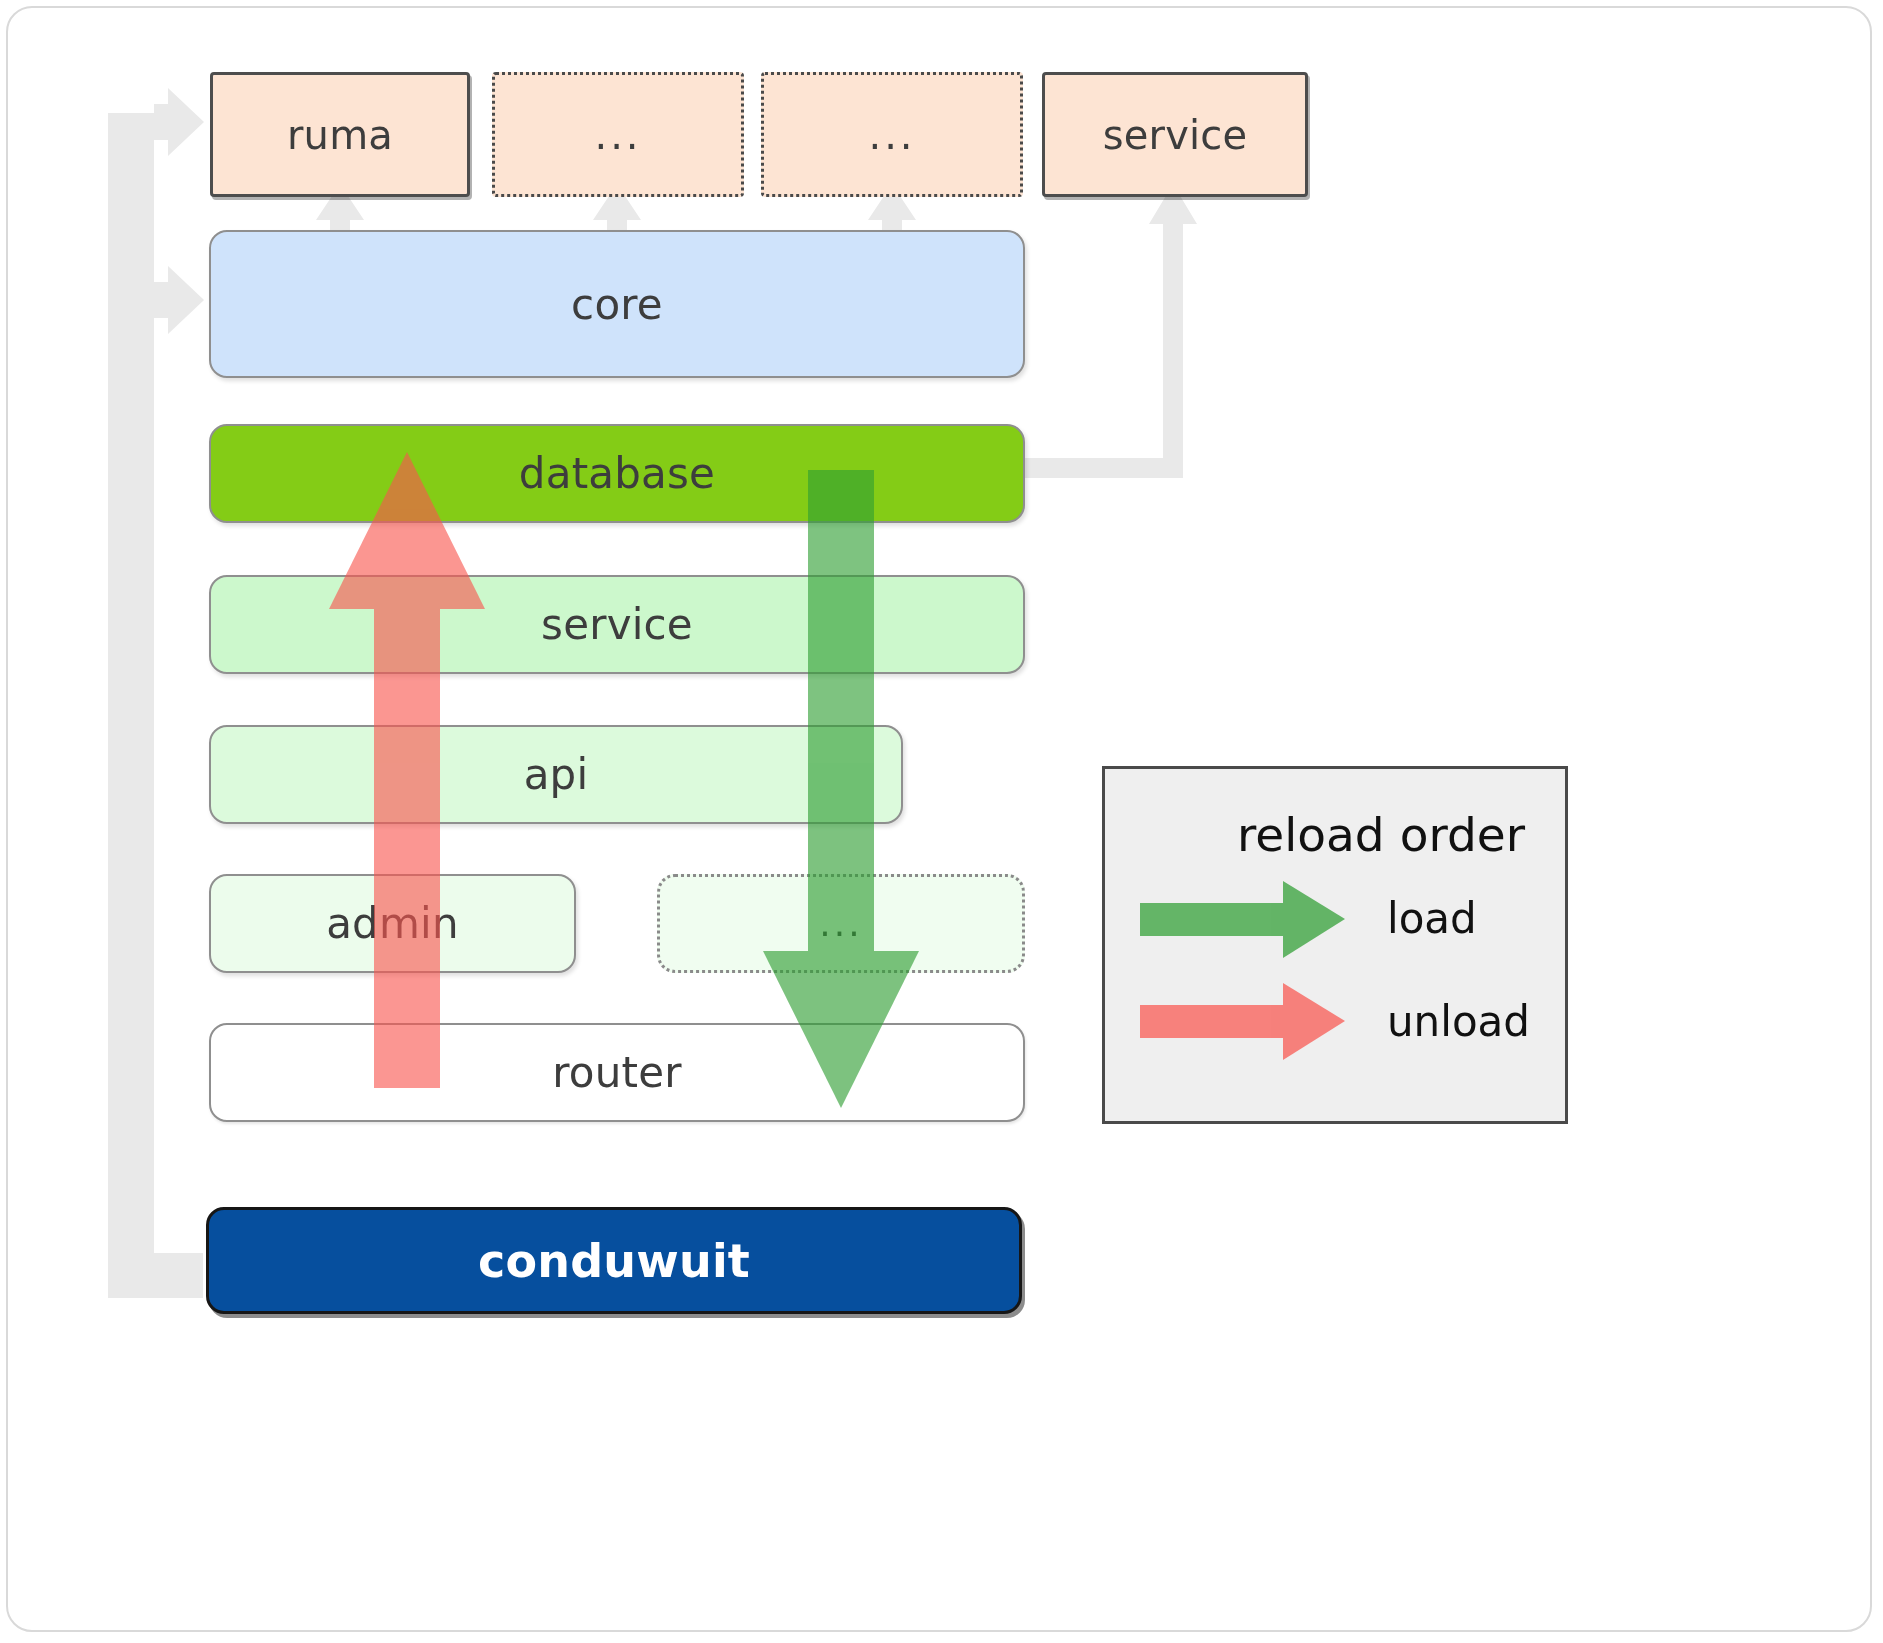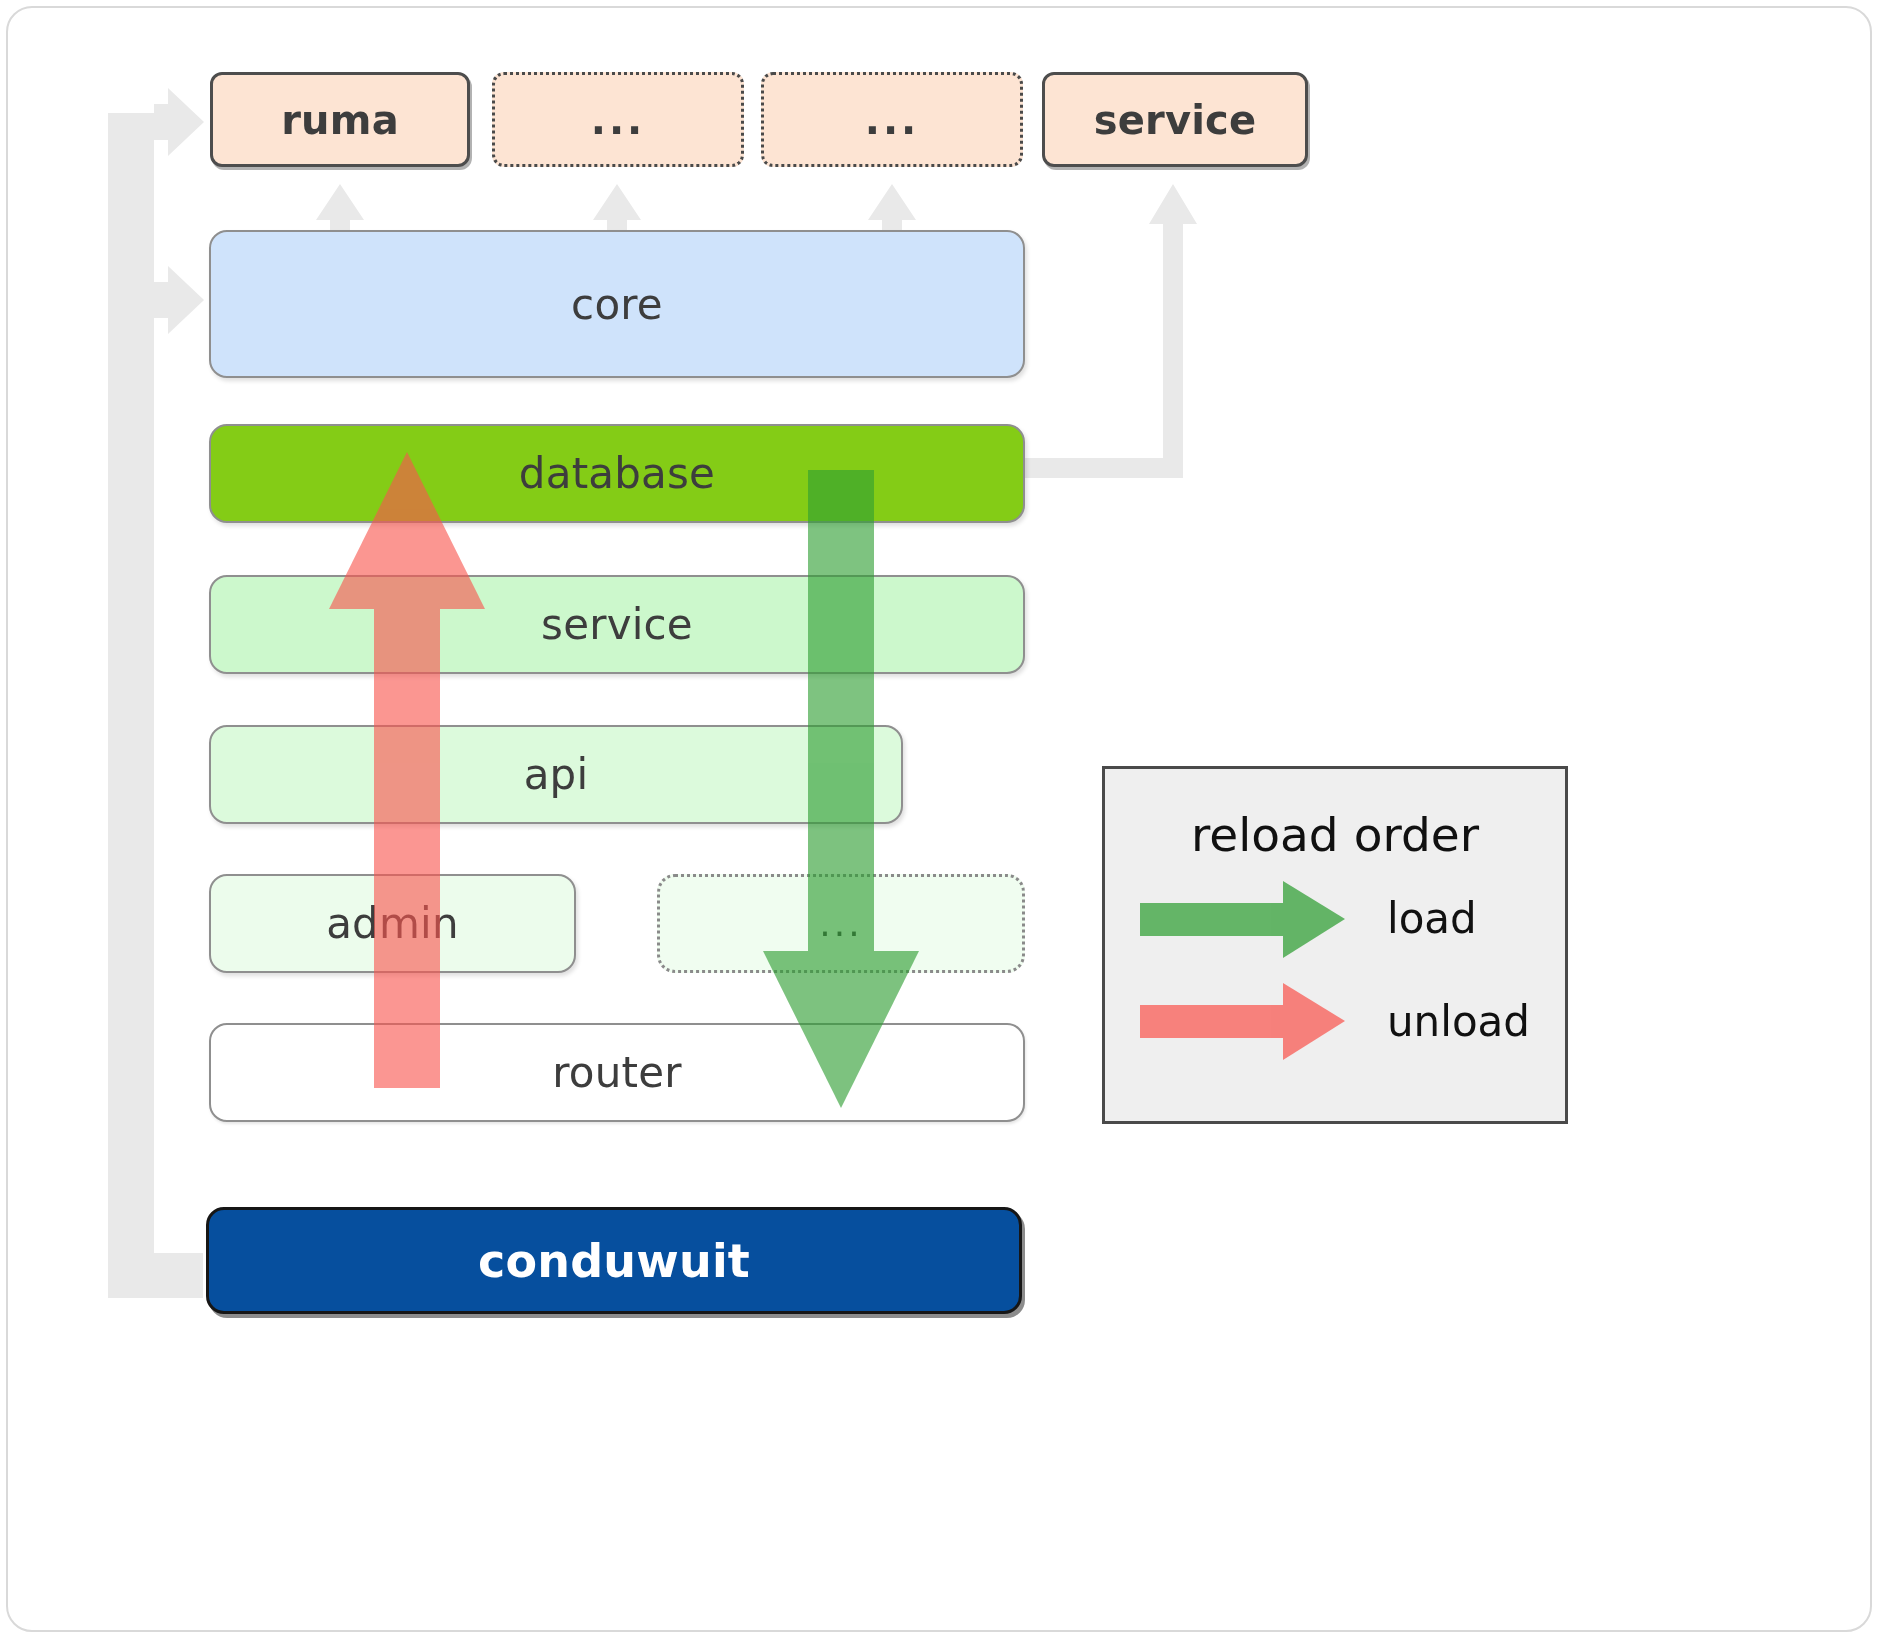--- a/index.html
+++ b/index.html
@@ -8,22 +8,22 @@
 
   #frame{position:absolute;left:6px;top:6px;width:1866px;height:1626px;
          border:2px solid #d9d9d9;border-radius:26px;background:#fff;
          box-sizing:border-box;overflow:hidden;}
 
   .box{position:absolute;box-sizing:border-box;display:flex;
        align-items:center;justify-content:center;
        color:#333333;letter-spacing:.2px;}
 
   
-  .dep{height:95px;border-radius:12px;background:#fde4d3;
-       font-size:40px;color:#3d3d3d;font-weight:bold;}
+  .dep{height:125px;border-radius:4px;background:#fde4d3;
+       font-size:40px;color:#3d3d3d;}
   .dep.solid{border:3px solid #4d4d4d;box-shadow:2px 3px 0 rgba(0,0,0,.30);}
   .dep.dotted{border:3px dotted #4a4a4a;}
   .dots{letter-spacing:3px;font-size:40px;line-height:.5;color:#3d3d3d;}
 
   
   .layer{border-radius:18px;border:2px solid #8f8f8f;font-size:42px;color:#3d3d3d;
          box-shadow:2px 3px 4px rgba(0,0,0,.13);}
   .layer.dotted{border:3px dotted #8a8a8a;box-shadow:none;}
 
   #core-box{background:#cfe3fb;}
@@ -33,21 +33,21 @@
   #admin-box{background:#ecfcec;}
   #etc-box{background:#f0fdf0;}
   #router-box{background:#ffffff;box-shadow:1px 2px 3px rgba(0,0,0,.10);}
 
   #conduwuit-box{background:#064f9e;border:3px solid #161616;border-radius:18px;
                  color:#ffffff;font-size:46px;font-weight:700;
                  box-shadow:3px 4px 0 rgba(0,0,0,.45);}
 
   
   #legend{position:absolute;background:#efefef;border:3px solid #4a4a4a;
-          box-sizing:border-box;}
+          box-sizing:border-box;padding-left:46px;}
   #legend-title{position:absolute;width:100%;text-align:center;top:38px;
                 font-size:47px;color:#111;}
   .leg-label{position:absolute;font-size:42px;color:#111;}
 
   svg.ov{position:absolute;left:0;top:0;width:1866px;height:1626px;
          pointer-events:none;}
 </style>
 </head>
 <body>
 

